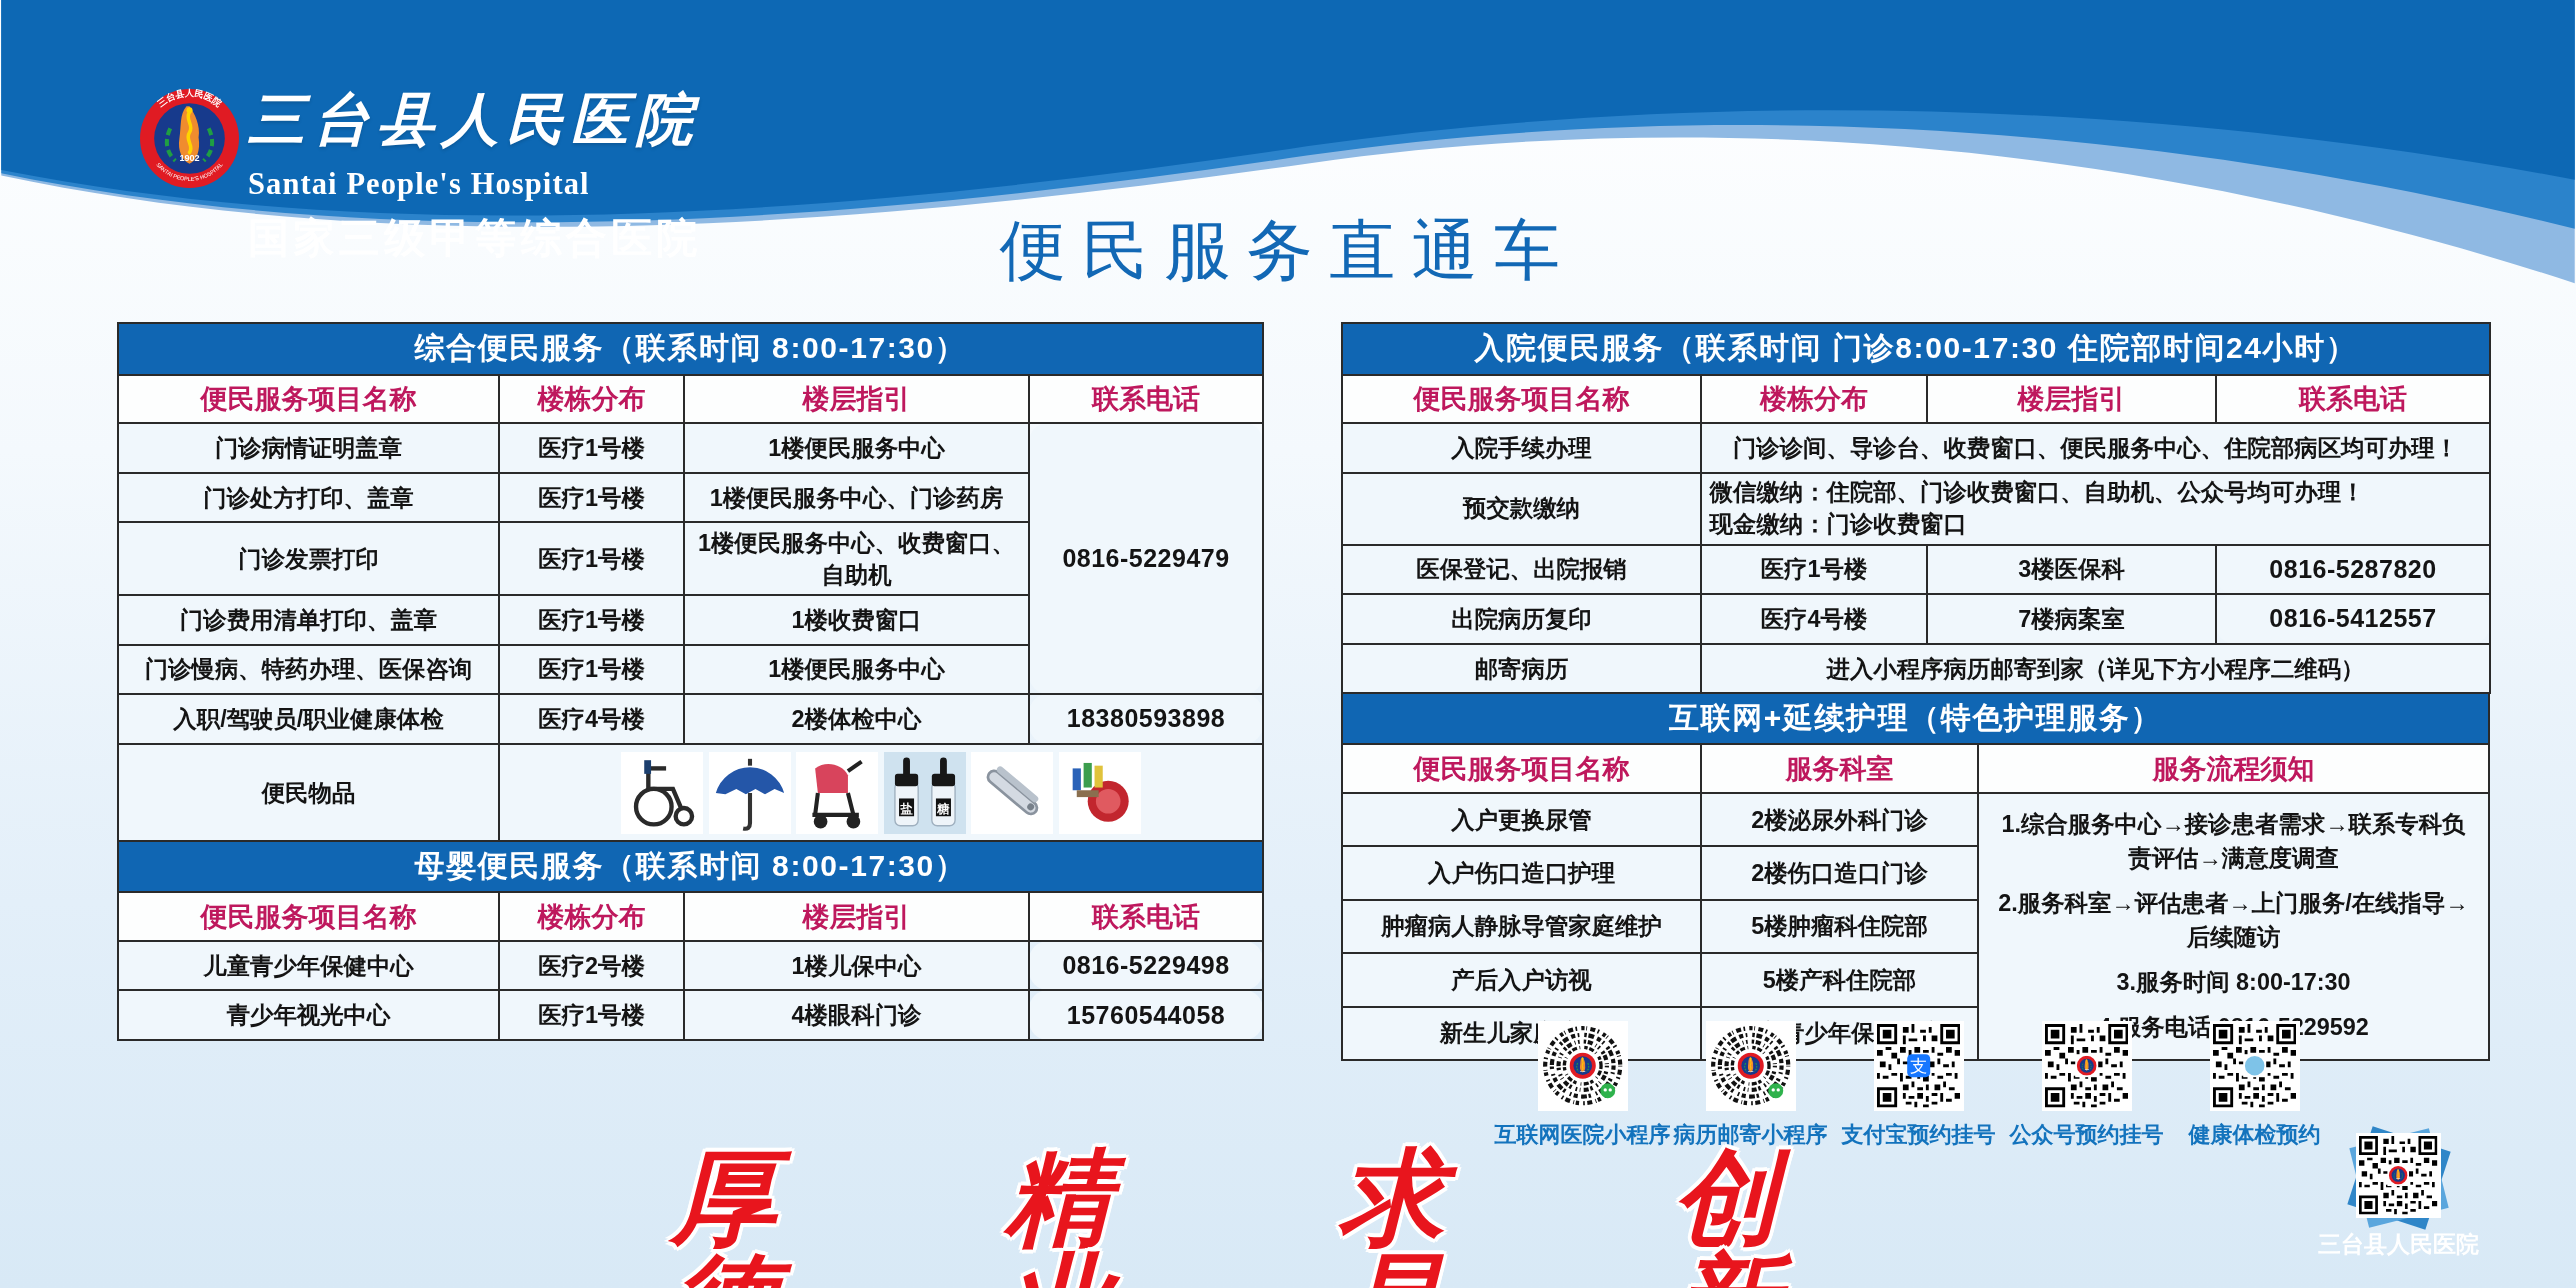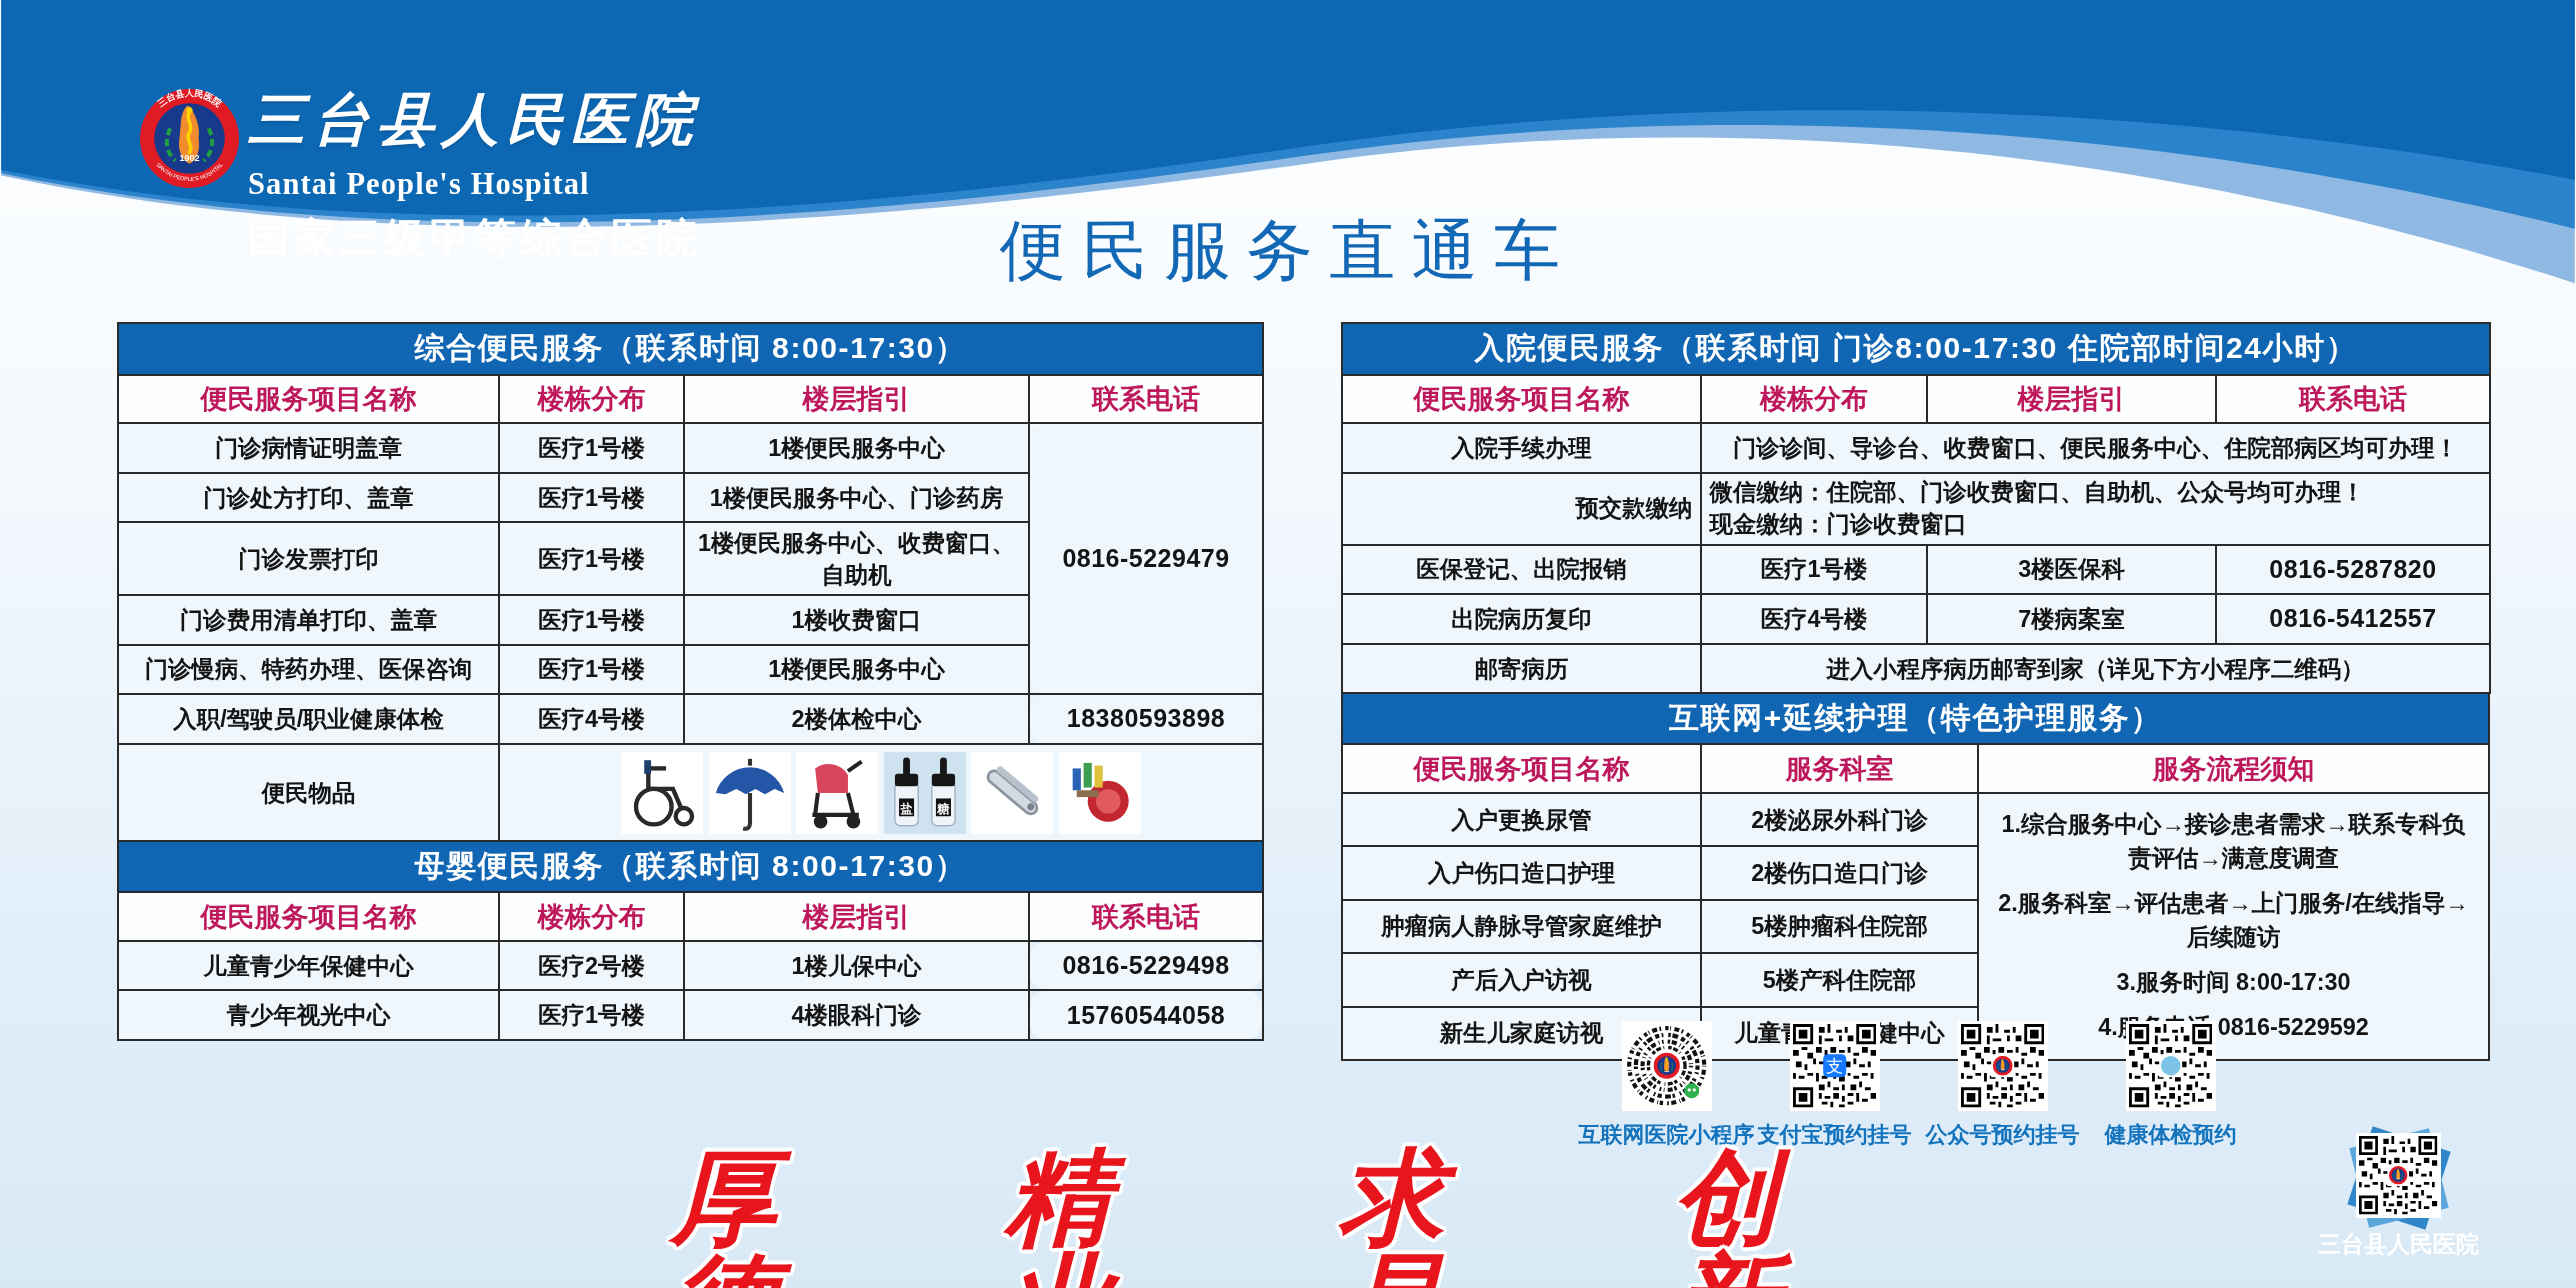--- a/index.html
+++ b/index.html
@@ -287,21 +287,21 @@
         <th class="colh">便民服务项目名称</th>
         <th class="colh">楼栋分布</th>
         <th class="colh">楼层指引</th>
         <th class="colh">联系电话</th>
       </tr>
       <tr>
         <td class="r">入院手续办理</td>
         <td class="r leftinfo" colspan="3">门诊诊间、导诊台、收费窗口、便民服务中心、住院部病区均可办理！</td>
       </tr>
       <tr>
-        <td class="prepay" style="text-align:right;margin-left:16px;">预交款缴纳</td>
+        <td class="prepay" style="text-align:center;margin-left:16px;">预交款缴纳</td>
         <td class="prepay" colspan="3">
           <div>微信缴纳：住院部、门诊收费窗口、自助机、公众号均可办理！</div>
           <div>现金缴纳：门诊收费窗口</div>
         </td>
       </tr>
       <tr>
         <td class="r">医保登记、出院报销</td>
         <td class="r">医疗1号楼</td>
         <td class="r">3楼医保科</td>
         <td class="r phone">0816-5287820</td>
@@ -368,20 +368,28 @@
     <div class="qr-item">
       <div class="qr-card">
           <svg viewBox="0 0 100 100">
             <use href="#qrrnd"></use>
           </svg>
         </div>
       <div class="qr-label">互联网医院小程序</div>
     </div>
     <div class="qr-item">
       <div class="qr-card">
+          <svg viewBox="0 0 100 100">
+            <use href="#qrrnd"></use>
+          </svg>
+        </div>
+      <div class="qr-label">病历邮寄小程序</div>
+    </div>
+    <div class="qr-item">
+      <div class="qr-card">
         <svg viewBox="0 0 29 29">
           <use href="#qrsq"></use>
           <rect x="10.5" y="10.5" width="8" height="8" rx="1.6" fill="#1677ff"></rect>
           <text x="14.5" y="16.6" text-anchor="middle" font-size="6" fill="#ffffff">支</text>
         </svg>
       </div>
       <div class="qr-label">支付宝预约挂号</div>
     </div>
     <div class="qr-item">
       <div class="qr-card">

